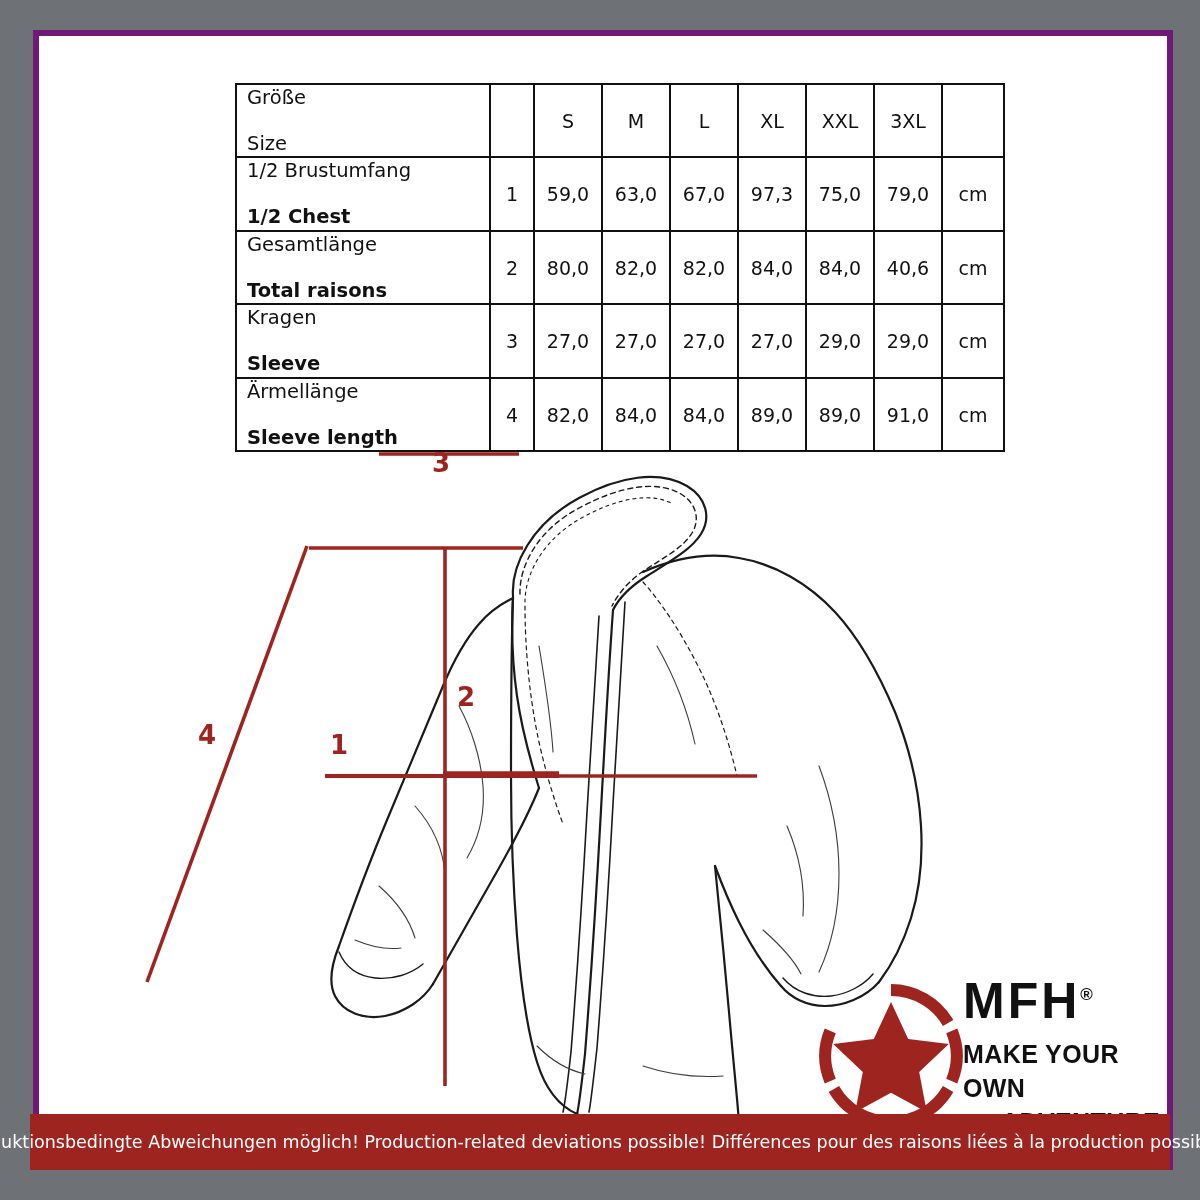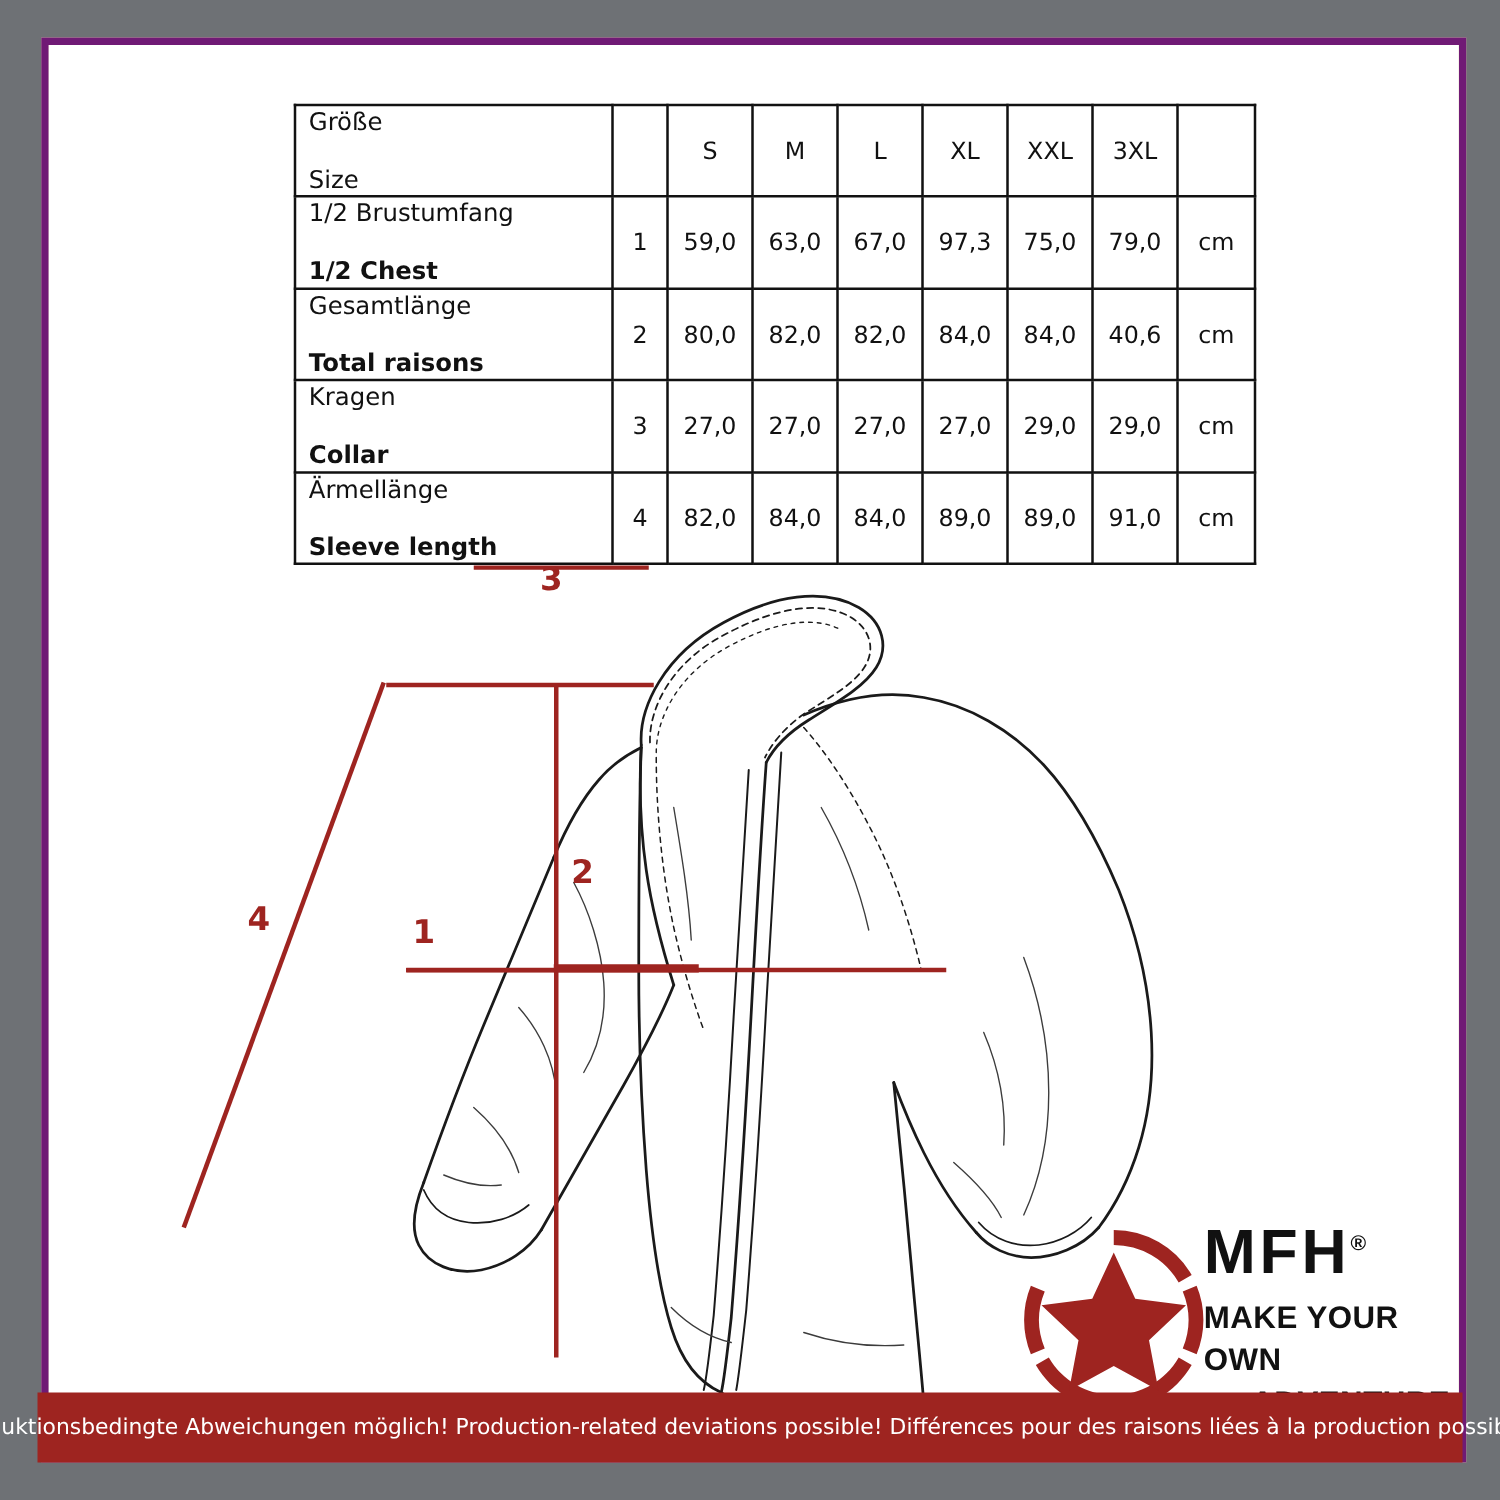--- a/index.html
+++ b/index.html
@@ -190,21 +190,21 @@
             <td class="col-val">82,0</td>
             <td class="col-val">84,0</td>
             <td class="col-val">84,0</td>
             <td class="col-val">40,6</td>
             <td class="col-unit">cm</td>
           </tr>
 
           <tr>
             <td class="col-label label">
               <span class="lbl-de">Kragen</span>
-              <span class="lbl-en">Collar</span>
+              <span class="lbl-en">Sleeve</span>
             </td>
             <td class="col-num">3</td>
             <td class="col-val">27,0</td>
             <td class="col-val">27,0</td>
             <td class="col-val">27,0</td>
             <td class="col-val">27,0</td>
             <td class="col-val">29,0</td>
             <td class="col-val">29,0</td>
             <td class="col-unit">cm</td>
           </tr>

